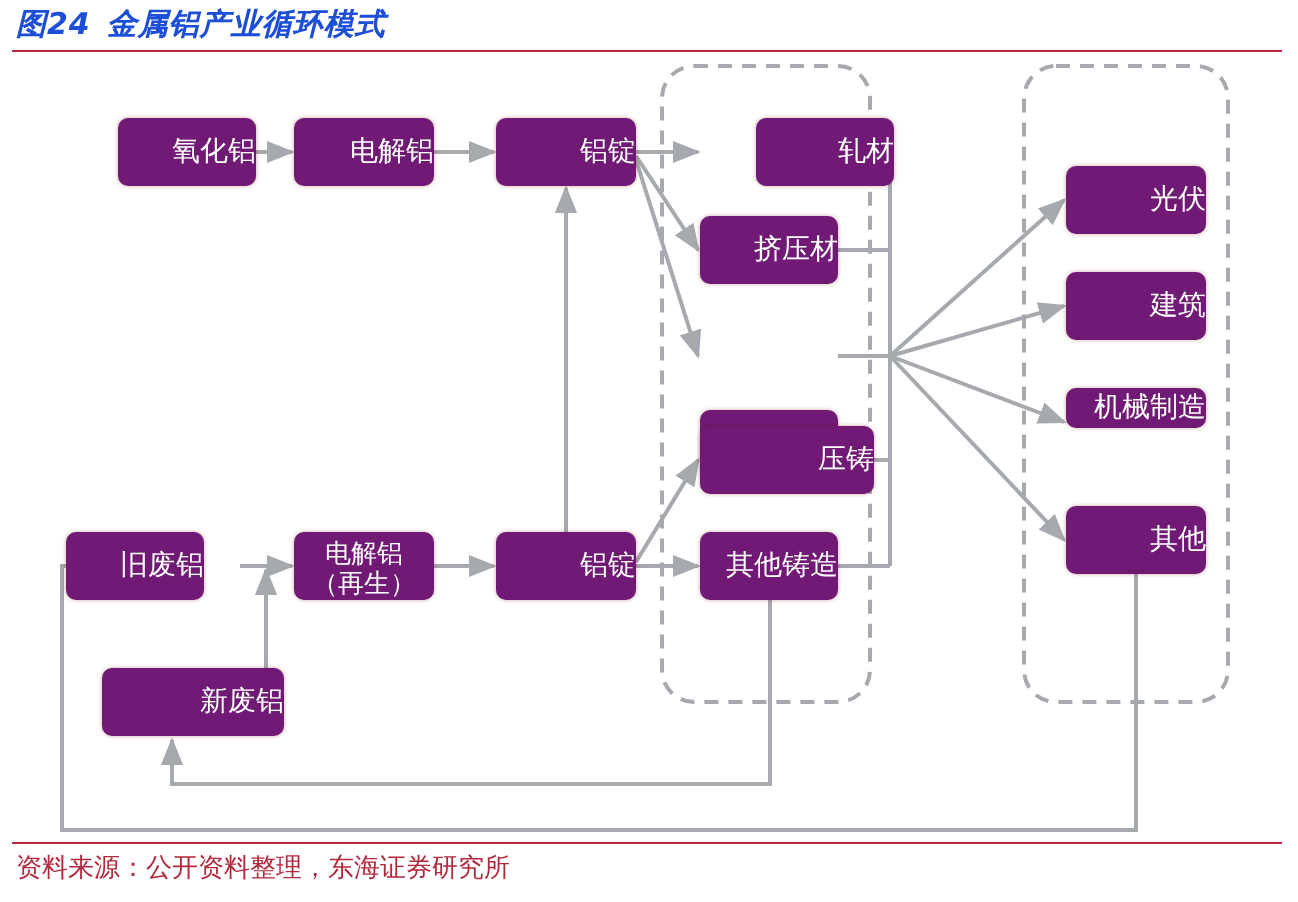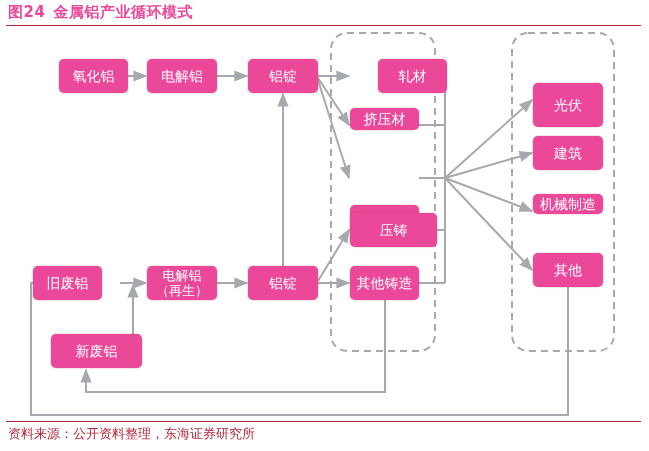--- a/index.html
+++ b/index.html
@@ -1,26 +1,26 @@
 <!DOCTYPE html>
 <html><head>
 <meta charset="utf-8">
 <style>
   html, body { margin:0; padding:0; background:#ffffff; }
   body { width:649px; height:451px; position:relative; overflow:hidden;
          font-family:"DejaVu Sans", sans-serif; }
   .title { position:absolute; left:8px; top:3px; font-size:15px; font-weight:bold;
-           color:#ec4899; letter-spacing:0.5px; white-space:nowrap; }
+           color:#1d4ed8; letter-spacing:0.5px; white-space:nowrap;font-style:italic; }
   .title .num { margin-right:8px; }
   .rule-top { position:absolute; left:6px; right:8px; top:25px; height:1px; background:#b3283c; }
   .rule-bottom { position:absolute; left:6px; right:8px; top:421px; height:1px; background:#b3283c; }
   .source { position:absolute; left:8px; top:425px; font-size:13px; color:#b3283c; white-space:nowrap; }
   svg.diagram { position:absolute; left:0; top:0; }
-  .node { position:absolute; background:#ec4899; border-radius:5px; color:#ffffff;
-          display:flex; align-items:center; justify-content:center; text-align:center;
+  .node { position:absolute; background:#701a75; border-radius:5px; color:#ffffff;
+          display:flex; align-items:center; justify-content:flex-end; text-align:center;
           font-size:14px; line-height:15px; box-shadow:0 0 2px rgba(120,0,0,0.35); }
   .node.two-line { font-size:13px; line-height:15px; flex-direction:column; }
 </style>
 </head>
 <body>
 
 <div class="title">
   <span class="num">图24</span><span>金属铝产业循环模式</span>
 </div>
 <div class="rule-top"></div>
@@ -88,34 +88,34 @@
   <span>电解铝</span>
   <span>（再生）</span>
 </div>
 <div class="node" style="left:248px;top:266px;width:70px;height:34px;">
     <span>铝锭</span>
   </div>
 
 <div class="node" style="left:350px;top:59px;width:69px;height:34px;margin-left:28px;">
     <span>轧材</span>
   </div>
-<div class="node" style="left:350px;top:108px;width:69px;height:22px;">
+<div class="node" style="left:350px;top:108px;width:69px;height:34px;">
     <span>挤压材</span>
   </div>
 <div class="node" style="left:350px;top:161px;width:69px;height:34px;margin-top:44px;">
     <span>线材</span>
   </div>
 <div class="node" style="left:350px;top:213px;width:87px;height:34px;">
     <span>压铸</span>
   </div>
 <div class="node" style="left:350px;top:266px;width:69px;height:34px;">
     <span>其他铸造</span>
   </div>
 
-<div class="node" style="left:533px;top:83px;width:70px;height:44px;">
+<div class="node" style="left:533px;top:83px;width:70px;height:34px;">
     <span>光伏</span>
   </div>
 <div class="node" style="left:533px;top:136px;width:70px;height:34px;">
     <span>建筑</span>
   </div>
 <div class="node" style="left:533px;top:194px;width:70px;height:20px;">
     <span>机械制造</span>
   </div>
 <div class="node" style="left:533px;top:253px;width:70px;height:34px;">
     <span>其他</span>

